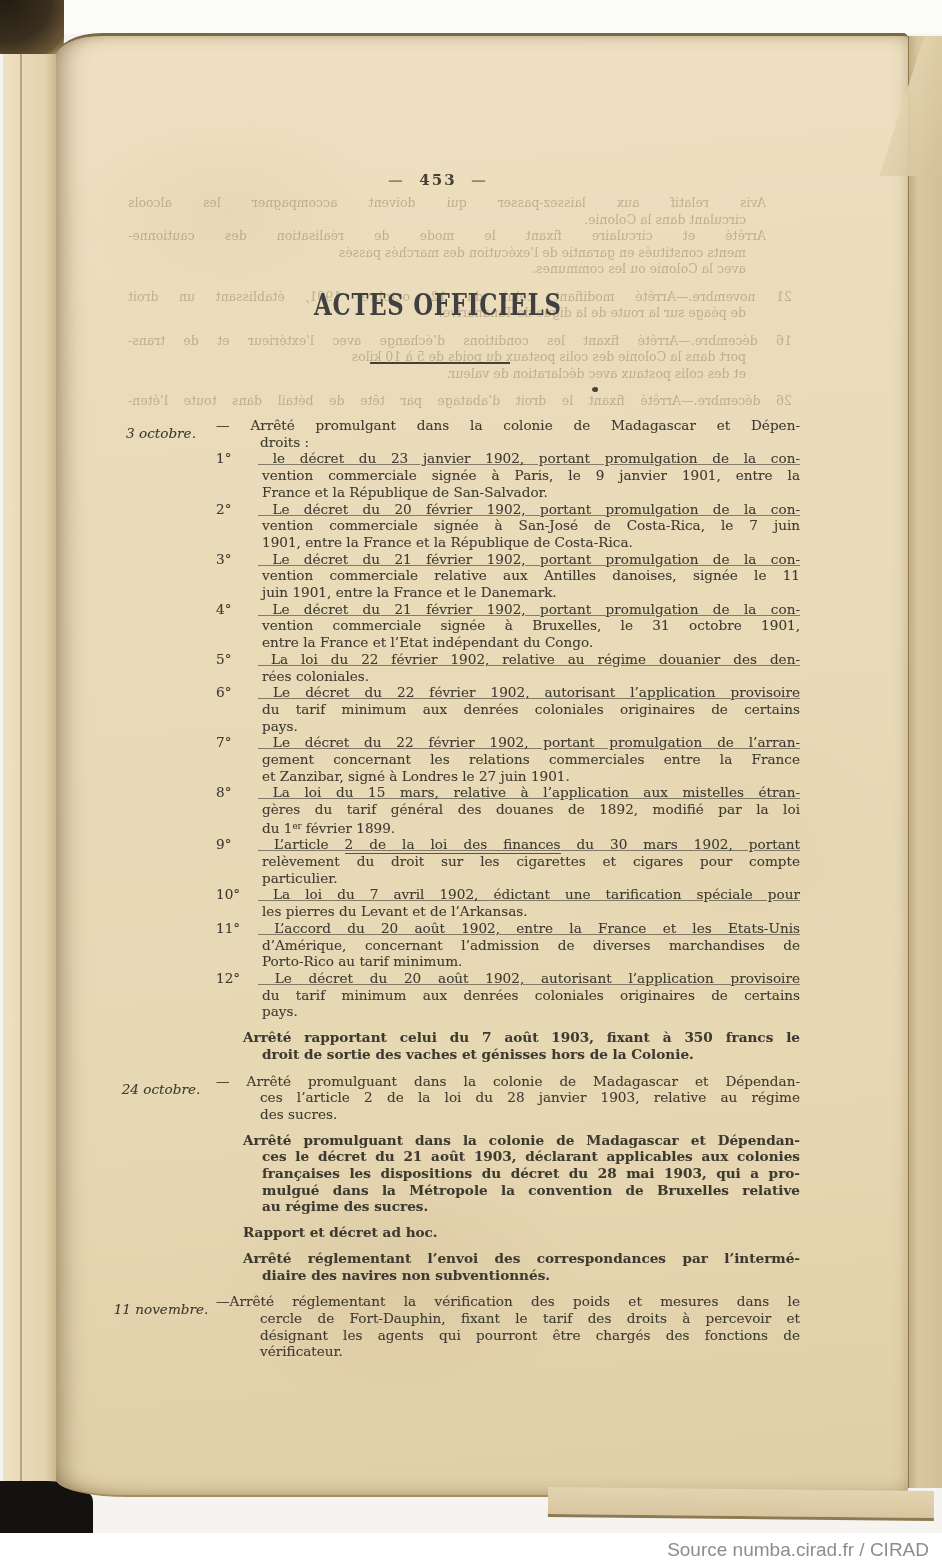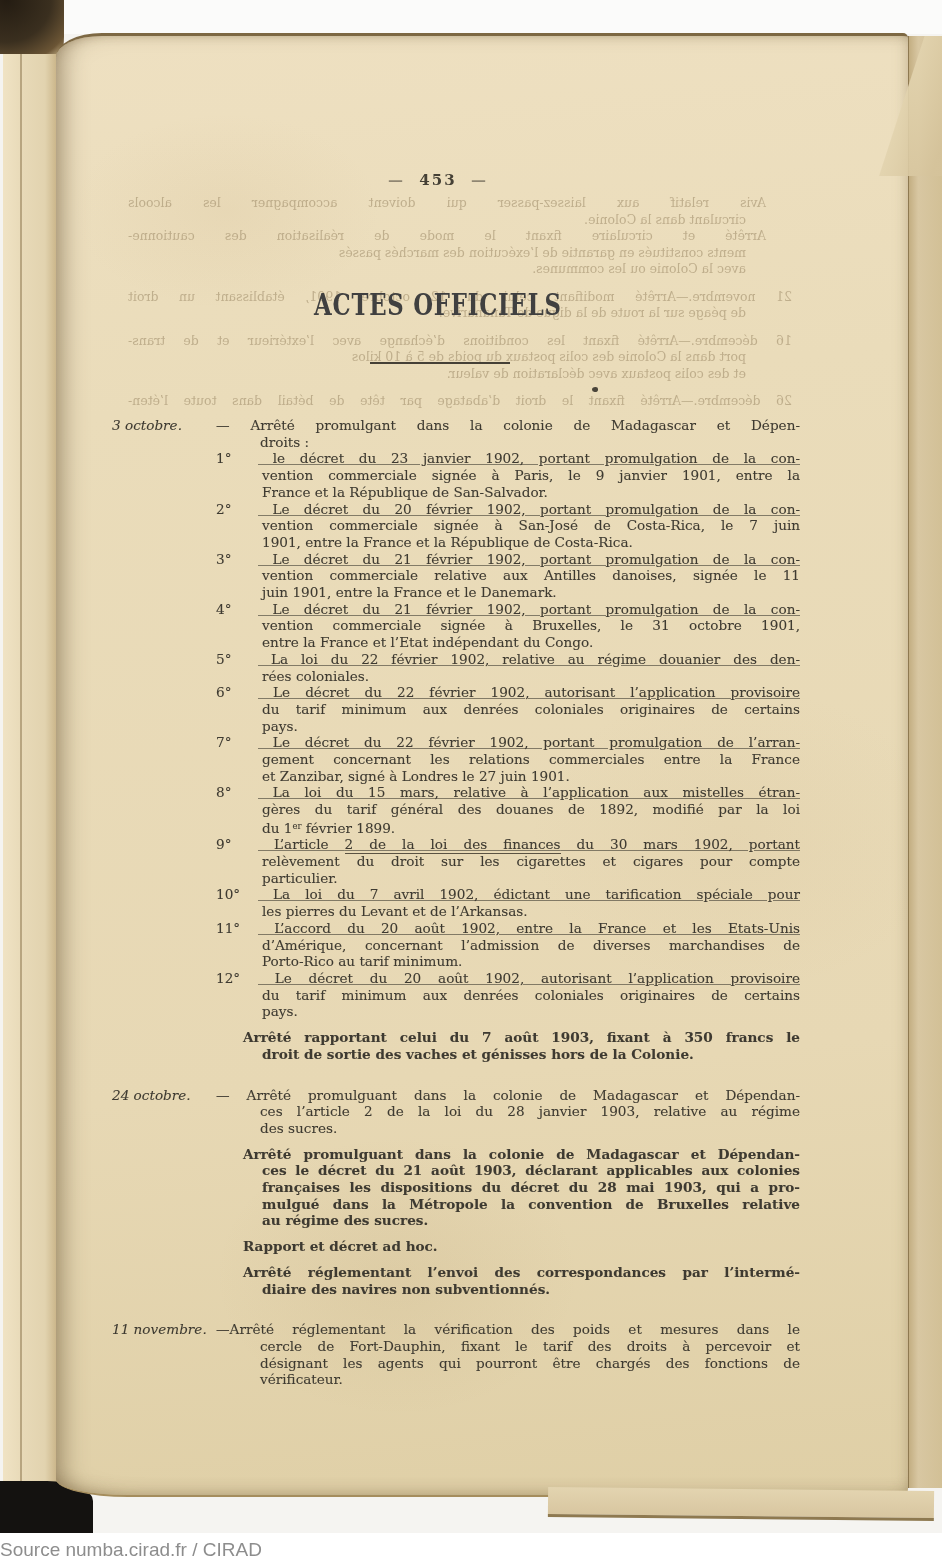--- a/index.html
+++ b/index.html
@@ -66,21 +66,21 @@
     position:absolute; left:548px; top:1489px; width:386px; height:30px;
     background:linear-gradient(180deg,#e3d4b0,#d8c6a0);
     border-bottom:3px solid #8e7950;
     transform:rotate(.6deg);
   }
 
   
   .footer {
     position:absolute; left:0; bottom:0; width:100%; height:33px;
     background:#ffffff;
-    display:flex; align-items:center; 
+    display:flex; align-items:center; justify-content:flex-end;
     padding-right:13px;
     font-family:"Liberation Sans", sans-serif;
     font-size:19px; color:#8d8d8d;
   }
 
   
   .ink { color:#3e3a31; }
   .pageno {
     position:absolute; left:140px; top:171px; width:596px;
     text-align:center; font-size:15px; font-weight:bold;
@@ -117,24 +117,24 @@
   .bleed .bl.i2 { margin-left:46px; text-align-last:auto; }
   .bleed .bl.gap { margin-top:11px; }
 
   
   .entries {
     position:absolute; left:112px; top:417px; width:688px;
     font-size:13.6px; line-height:16.7px; color:#3e3a31;
     -webkit-text-stroke:.15px rgba(62,58,49,.6);
   }
   .entry { position:relative; padding-left:104px; }
-  .entry + .entry { margin-top:24px; }
+  .entry + .entry { margin-top:10px; }
   .date {
-    position:absolute; left:0; top:0; width:98px;
-    text-align:left; font-style:italic;
+    position:absolute; left:0; top:8px; width:98px;
+    text-align:center; font-style:italic;
   }
   .block.sub { margin-top:9px;font-weight:bold; }
   .line { text-align:justify; text-align-last:justify; }
   .line.last { text-align-last:auto; }
   .block.intro .line { margin-left:44px; }
   .block.intro .line.first { margin-left:0; }
   .block.item .line { margin-left:46px; }
   .block.item .line.first { margin-left:0;text-decoration:underline; }
   .block.sub .line { margin-left:46px; }
   .block.sub .line.first { margin-left:27px; }

